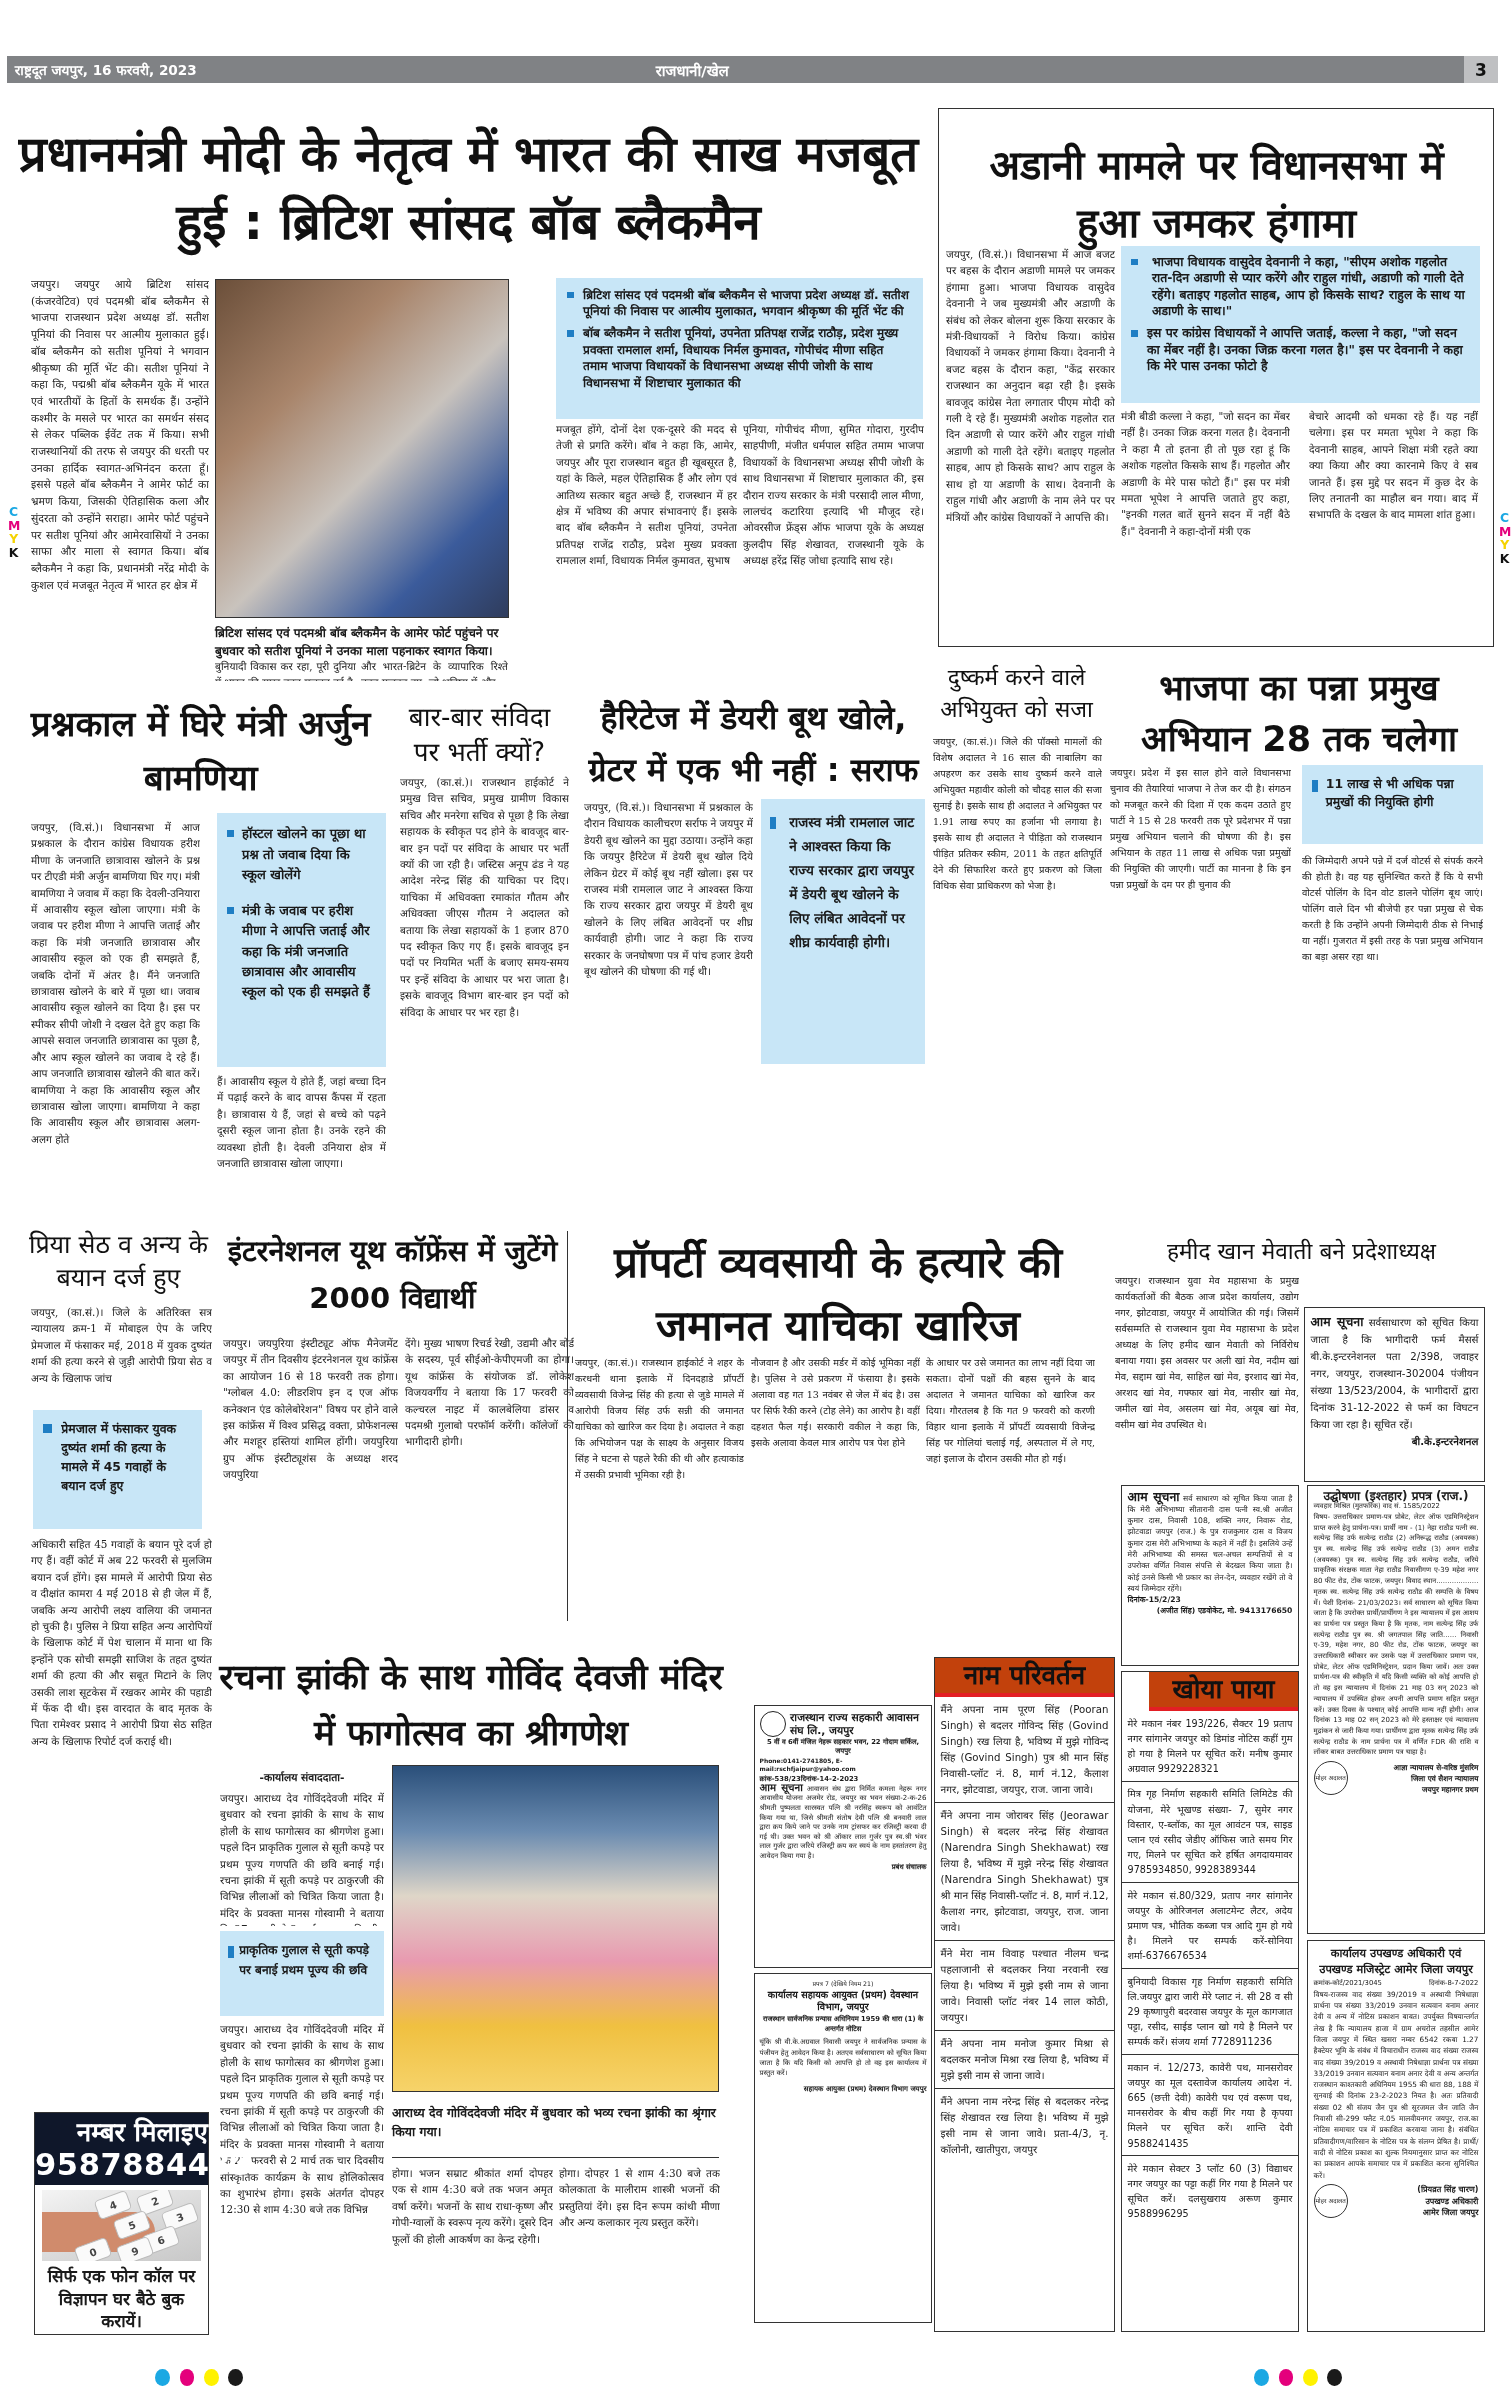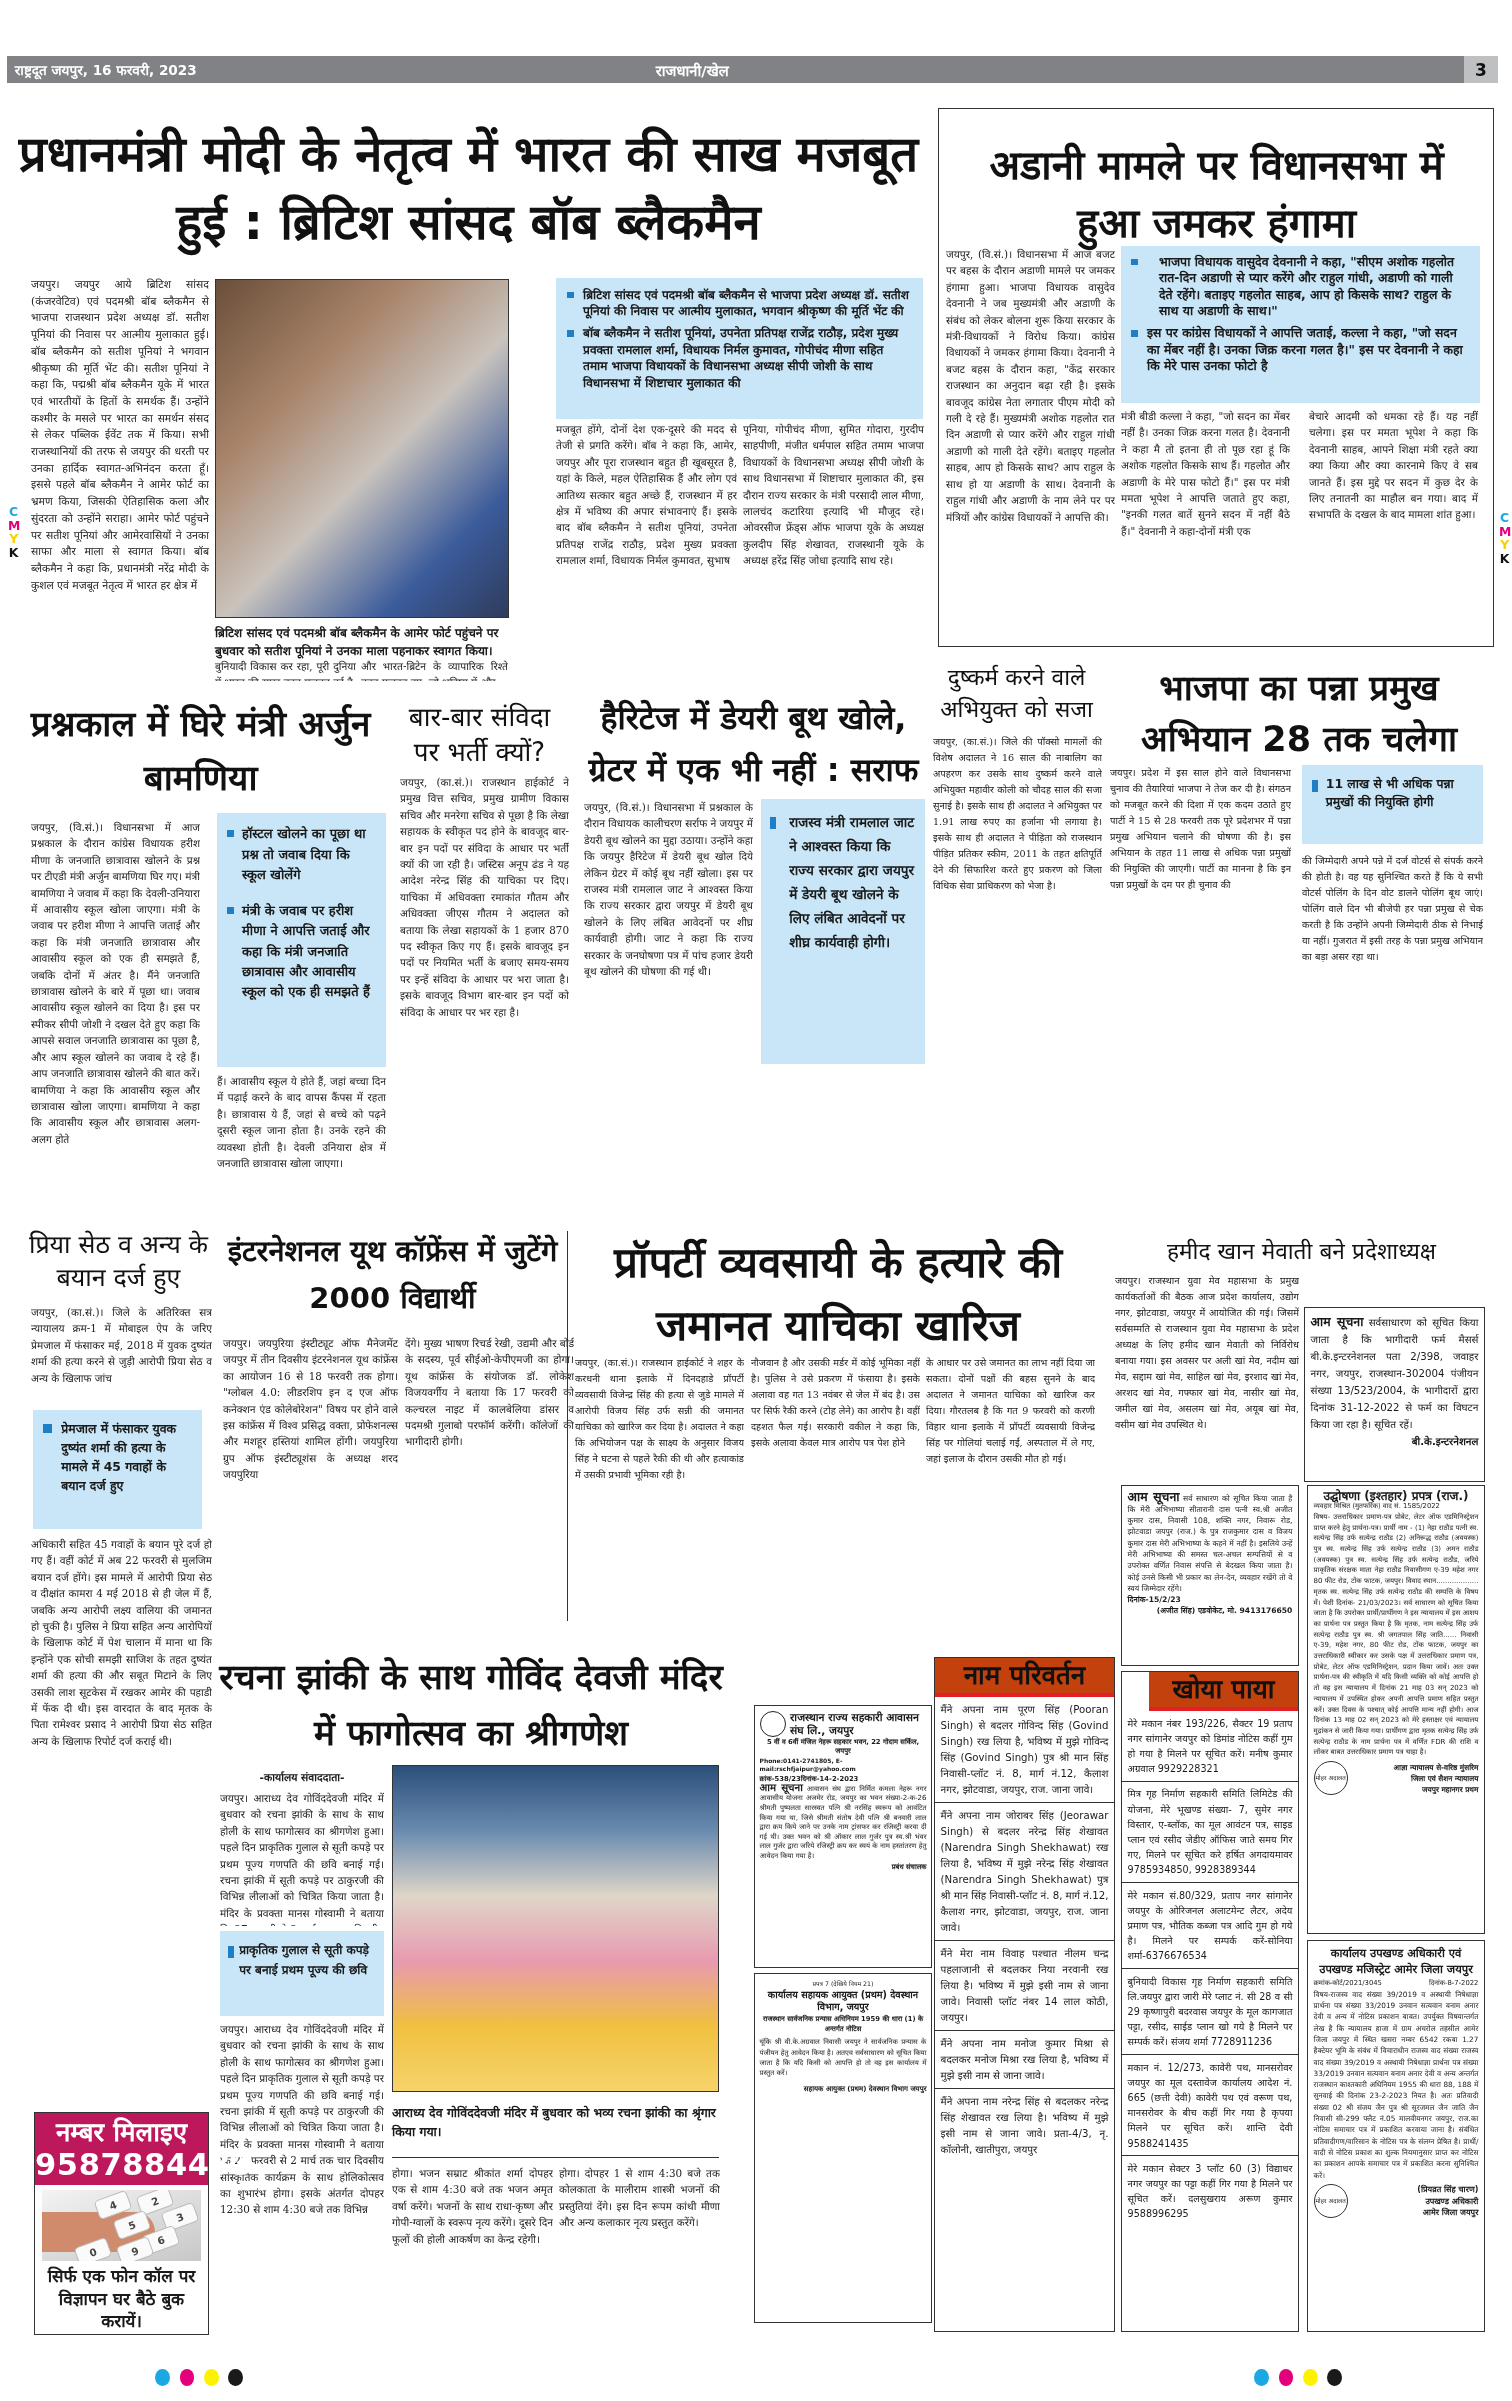--- a/index.html
+++ b/index.html
@@ -21,21 +21,21 @@
   .caption { font-weight: bold; font-size: 13px; line-height: 20.3px; }
   .boxed { border: 1.7px solid #333; }
   .rule { height: 1.1px; background: #333; }
   .vrule { width: 1.1px; background: #333; }
   .cmyk { font-family: "DejaVu Sans", sans-serif; font-weight: bold; font-size: 12.4px; line-height: 13.6px; text-align: center; }
   .classified-head { background: #c2410c; border-bottom: 4.5px solid #e31e24; text-align: center; font-weight: bold; font-size: 35px; line-height: 47px; color: #111; }
   .cls { font-size: 10.2px; line-height: 16px; padding: 4.5px 5.6px; border-bottom: 1.7px solid #333; text-align: justify; }
   .notice { font-size: 8.5px; line-height: 12.4px; padding: 4.5px 5.6px; text-align: justify; }
   .stamp { width: 34px; height: 34px; border: 1.1px solid #333; border-radius: 50%; font-size: 6.2px; display: flex; align-items: center; justify-content: center; text-align: center; line-height: 8px; }
   .dot { width: 14.7px; height: 17px; border-radius: 50%; display: inline-block; margin: 0 3.4px; }
-  .ad-red { background: #be185d; color: #fff; text-align: center; font-weight: bold; }
+  .ad-red { background: #0f172a; color: #fff; text-align: right; font-weight: bold; }
   .keypad { background: linear-gradient(160deg,#f4f4f4 0%,#dcdcdc 50%,#c8c8c8 100%); position: relative; overflow: hidden; }
   .finger { position: absolute; left: 0; top: 22.6px; width: 113px; height: 40px; background: #d08b6c; border-radius: 0 22.6px 22.6px 0; }
   .key { position: absolute; width: 34px; height: 20.3px; background: #fafafa; border: 0.6px solid #bbb; border-radius: 4.5px; font-size: 10.2px; font-weight: bold; text-align: center; line-height: 19px; color: #444; transform: rotate(-20deg); }
   .temple { background: linear-gradient(180deg,#2a4f7a 0%,#6a8bb0 20%,#dfd6c8 40%,#e89ab0 60%,#f0c040 80%,#f6d36a 100%); border: 1.1px solid #333; }
 </style>
 </head>
 <body>
 
 <div class="abs header-bar">
   <div class="left">राष्ट्रदूत जयपुर, 16 फरवरी, 2023</div>
@@ -63,21 +63,21 @@
 
 <div class="col body-text" style="left:215px; top:658px; width:141px; height:22.6px; overflow:hidden;">बुनियादी विकास कर रहा, पूरी दुनिया में भारत की साख बहुत मजबूत हुई है</div>
 <div class="col body-text" style="left:361px; top:658px; width:147px; height:22.6px; overflow:hidden;">और भारत-ब्रिटेन के व्यापारिक रिश्ते बहुत मजबूत हुए, जो भविष्य में और</div>
 <div class="col body-text" style="left:556px; top:421px; width:181px; height:260px; overflow:hidden;">मजबूत होंगे, दोनों देश एक-दूसरे की मदद से तेजी से प्रगति करेंगे। बॉब ने कहा कि, आमेर, जयपुर और पूरा राजस्थान बहुत ही खूबसूरत है, यहां के किले, महल ऐतिहासिक हैं और लोग एवं आतिथ्य सत्कार बहुत अच्छे हैं, राजस्थान में हर क्षेत्र में भविष्य की अपार संभावनाएं हैं। इसके बाद बॉब ब्लैकमैन ने सतीश पूनियां, उपनेता प्रतिपक्ष राजेंद्र राठौड़, प्रदेश मुख्य प्रवक्ता रामलाल शर्मा, विधायक निर्मल कुमावत, सुभाष</div>
 <div class="col body-text" style="left:743px; top:421px; width:181px; height:260px; overflow:hidden;">पूनिया, गोपीचंद मीणा, सुमित गोदारा, गुरदीप साहपीणी, मंजीत धर्मपाल सहित तमाम भाजपा विधायकों के विधानसभा अध्यक्ष सीपी जोशी के साथ विधानसभा में शिष्टाचार मुलाकात की, इस दौरान राज्य सरकार के मंत्री परसादी लाल मीणा, लालचंद कटारिया इत्यादि भी मौजूद रहे। ओवरसीज फ्रेंड्स ऑफ भाजपा यूके के अध्यक्ष कुलदीप सिंह शेखावत, राजस्थानी यूके के अध्यक्ष हरेंद्र सिंह जोधा इत्यादि साथ रहे।</div>
 
 <div class="abs boxed" style="left:938px; top:108px; width:556px; height:539px; border-width:1.1px;"></div>
 <div class="abs hl" style="left:954px; top:136px; width:525px; font-size:40px; line-height:58px;">अडानी मामले पर विधानसभा में हुआ जमकर हंगामा</div>
 <div class="col body-text" style="left:946px; top:246px; width:169px; height:395px; overflow:hidden;">जयपुर, (वि.सं.)। विधानसभा में आज बजट पर बहस के दौरान अडाणी मामले पर जमकर हंगामा हुआ। भाजपा विधायक वासुदेव देवनानी ने जब मुख्यमंत्री और अडाणी के संबंध को लेकर बोलना शुरू किया सरकार के मंत्री-विधायकों ने विरोध किया। कांग्रेस विधायकों ने जमकर हंगामा किया। देवनानी ने बजट बहस के दौरान कहा, "केंद्र सरकार राजस्थान का अनुदान बढ़ा रही है। इसके बावजूद कांग्रेस नेता लगातार पीएम मोदी को गली दे रहे हैं। मुख्यमंत्री अशोक गहलोत रात दिन अडाणी से प्यार करेंगे और राहुल गांधी अडाणी को गाली देते रहेंगे। बताइए गहलोत साहब, आप हो किसके साथ? आप राहुल के साथ हो या अडाणी के साथ। देवनानी के राहुल गांधी और अडाणी के नाम लेने पर पर मंत्रियों और कांग्रेस विधायकों ने आपत्ति की।</div>
 <div class="abs pull" style="left:1121px; top:246px; width:359px; height:157px; padding:8px 10.2px;">
-  <div class="item" style="font-size:12.4px; line-height:16.4px; gap:21px; margin-bottom:5.6px;">
+  <div class="item" style="font-size:12.4px; line-height:16.4px; gap:14px; margin-bottom:5.6px;">
     <span class="bullet" style="margin-top:4.5px; width:6.8px; height:6.8px;"></span>
     <span>भाजपा विधायक वासुदेव देवनानी ने कहा, "सीएम अशोक गहलोत रात-दिन अडाणी से प्यार करेंगे और राहुल गांधी, अडाणी को गाली देते रहेंगे। बताइए गहलोत साहब, आप हो किसके साथ? राहुल के साथ या अडाणी के साथ।"</span>
   </div>
   <div class="item" style="font-size:12.4px; line-height:16.4px; gap:9px;">
     <span class="bullet" style="margin-top:4.5px; width:6.8px; height:6.8px;"></span>
     <span>इस पर कांग्रेस विधायकों ने आपत्ति जताई, कल्ला ने कहा, "जो सदन का मेंबर नहीं है। उनका जिक्र करना गलत है।" इस पर देवनानी ने कहा कि मेरे पास उनका फोटो है</span>
   </div>
 </div>
 <div class="col body-text" style="left:1121px; top:408px; width:169px; height:232px; overflow:hidden;">मंत्री बीडी कल्ला ने कहा, "जो सदन का मेंबर नहीं है। उनका जिक्र करना गलत है। देवनानी ने कहा मै तो इतना ही तो पूछ रहा हूं कि अशोक गहलोत किसके साथ हैं। गहलोत और अडाणी के मेरे पास फोटो हैं।" इस पर मंत्री ममता भूपेश ने आपत्ति जताते हुए कहा, "इनकी गलत बातें सुनने सदन में नहीं बैठे हैं।" देवनानी ने कहा-दोनों मंत्री एक</div>
 <div class="col body-text" style="left:1309px; top:408px; width:169px; height:232px; overflow:hidden;">बेचारे आदमी को धमका रहे हैं। यह नहीं चलेगा। इस पर ममता भूपेश ने कहा कि देवनानी साहब, आपने शिक्षा मंत्री रहते क्या क्या किया और क्या कारनामे किए वे सब जानते हैं। इस मुद्दे पर सदन में कुछ देर के लिए तनातनी का माहौल बन गया। बाद में सभापति के दखल के बाद मामला शांत हुआ।</div>

